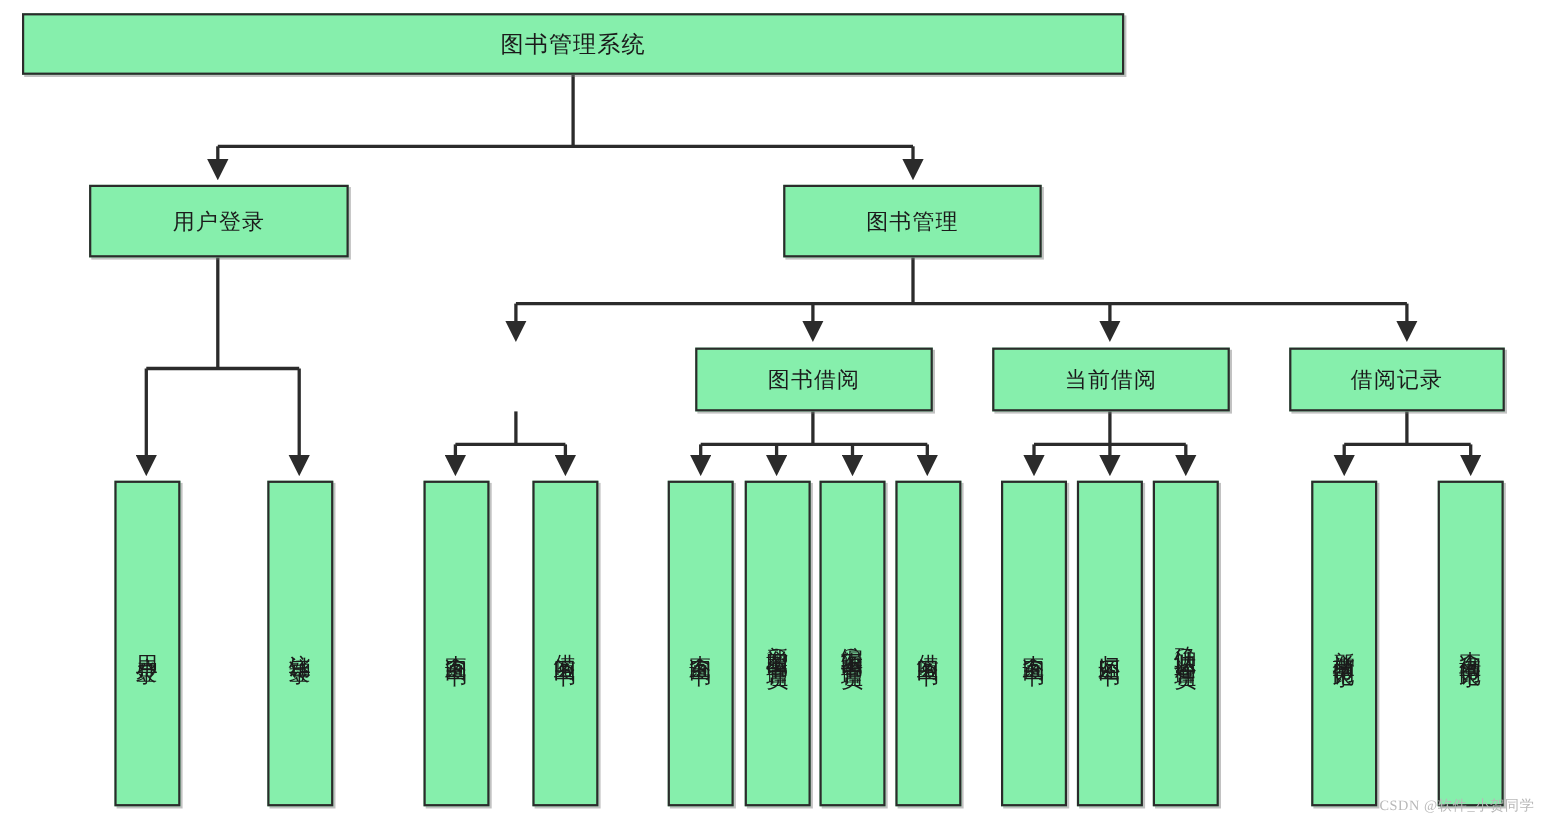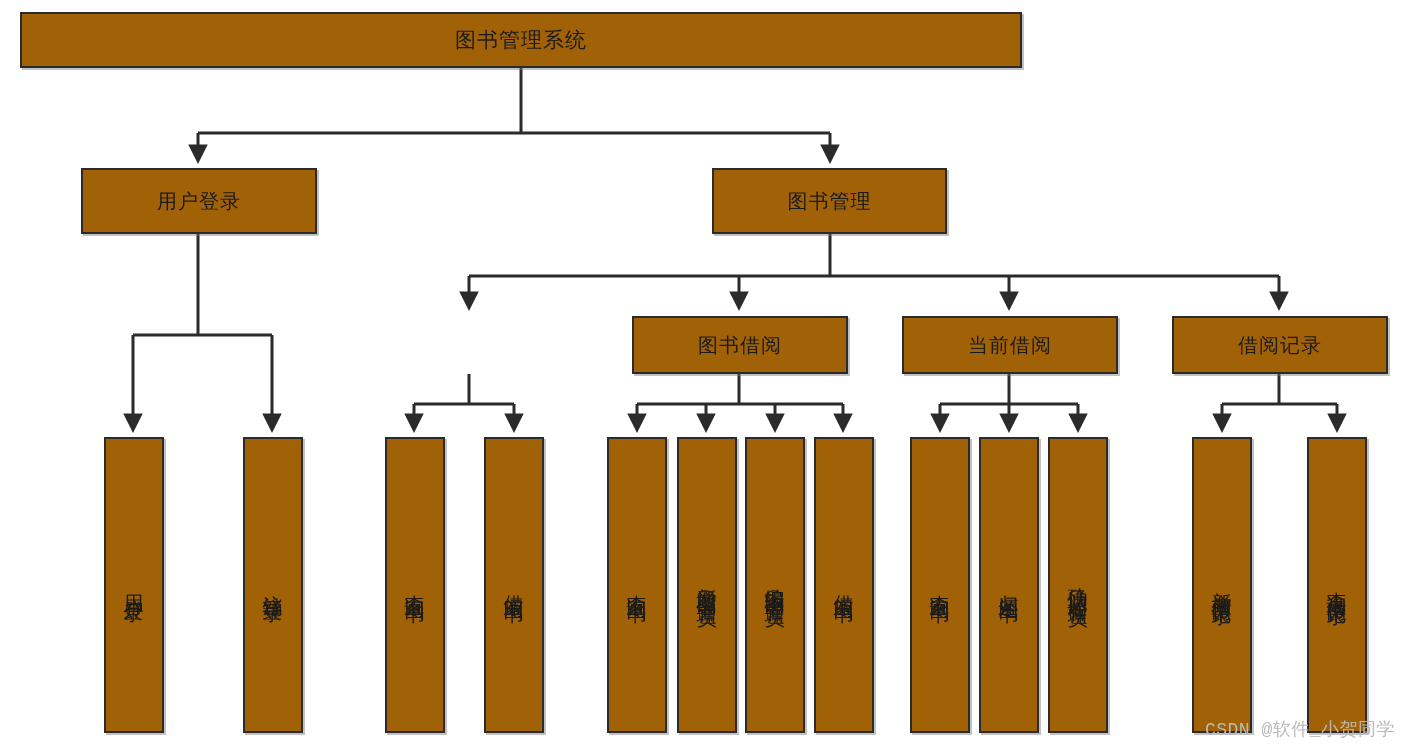--- a/index.html
+++ b/index.html
@@ -14,21 +14,21 @@
   #canvas {
     position: relative;
     width: 1405px;
     height: 747px;
     background: #ffffff;
     overflow: hidden;
   }
   .node {
     position: absolute;
     border: 2px solid #2b2b2b;
-    background: #a16207;
+    background: #86efac;
     display: flex;
     align-items: center;
     justify-content: center;
     box-shadow: 2px 2px 0 rgba(120,120,120,0.45);
   }
   .node .label {
     color: #1b1b1b;
     font-size: 20px;
     line-height: 1.25;
     letter-spacing: 1px;
@@ -56,25 +56,25 @@
     position: absolute;
     left: 0; top: 0;
     width: 1405px;
     height: 747px;
     pointer-events: none;
   }
   #watermark {
     position: absolute;
     right: 10px;
     bottom: 6px;
-    font-size: 18px;
+    font-size: 13px;
     color: #b9b9b9;
     letter-spacing: 0.5px;
     white-space: nowrap;
-    font-family: Liberation Mono, monospace;
+    font-family: Liberation Serif, serif;
   }
 </style>
 </head>
 <body>
 
 <div id="canvas">
 
   <svg id="wires" viewBox="0 0 1405 747">
     <defs>
       <marker id="arrow" viewBox="0 0 10 10" refX="8" refY="5" markerWidth="6.5" markerHeight="6.5" orient="auto-start-reverse">
@@ -135,21 +135,21 @@
   <div class="node" style="left:712px; top:168px; width:235px; height:66px;justify-content:center;">
     <span class="label">图书管理</span>
   </div>
 
   <div class="node" style="left:632px; top:316px; width:216px; height:58px;">
     <span class="label">图书借阅</span>
   </div>
   <div class="node" style="left:902px; top:316px; width:216px; height:58px;">
     <span class="label">当前借阅</span>
   </div>
-  <div class="node" style="left:1172px; top:316px; width:216px; height:58px;align-items:center;">
+  <div class="node" style="left:1172px; top:316px; width:196px; height:58px;align-items:center;">
     <span class="label">借阅记录</span>
   </div>
 
   <div class="node leaf mid-text" style="left: 104px; top: 437px; width: 60px; height: 296px; align-items: center;">
     <span class="label">用户登录</span>
   </div>
   <div class="node leaf mid-text" style="left: 243px; top: 437px; width: 60px; height: 296px; align-items: center;">
     <span class="label">注销登录</span>
   </div>
 

